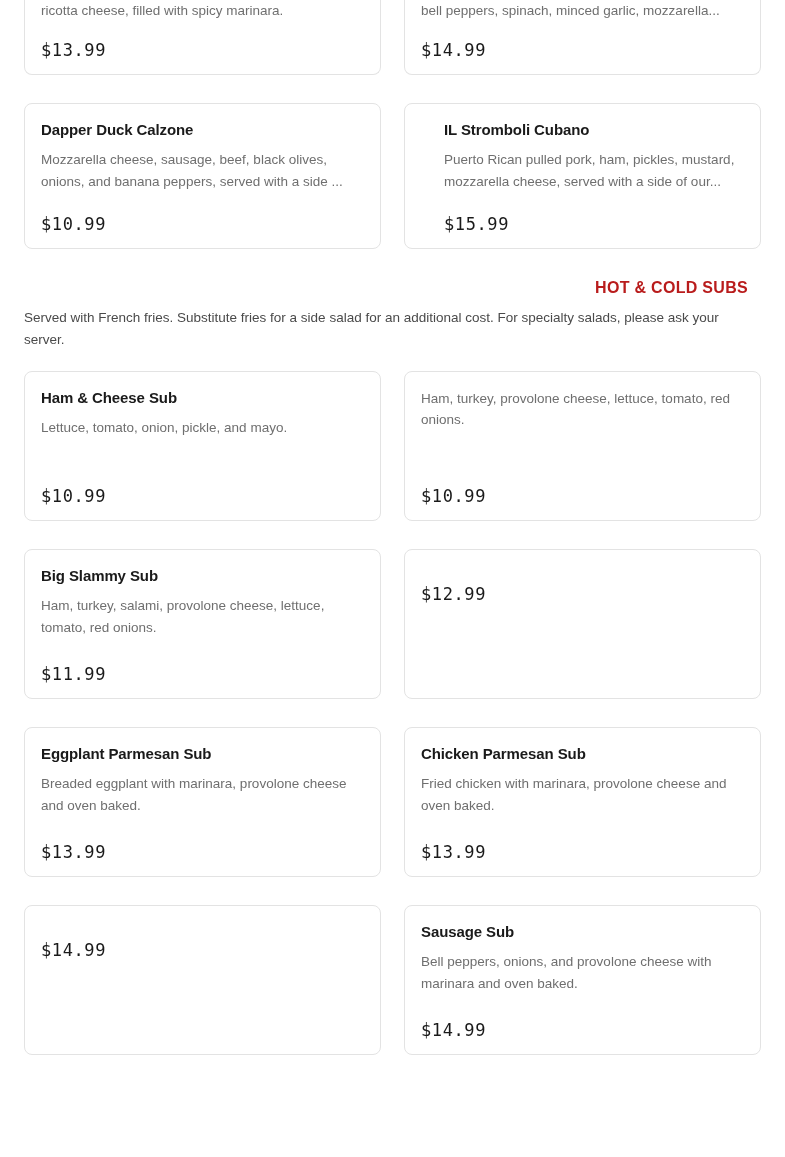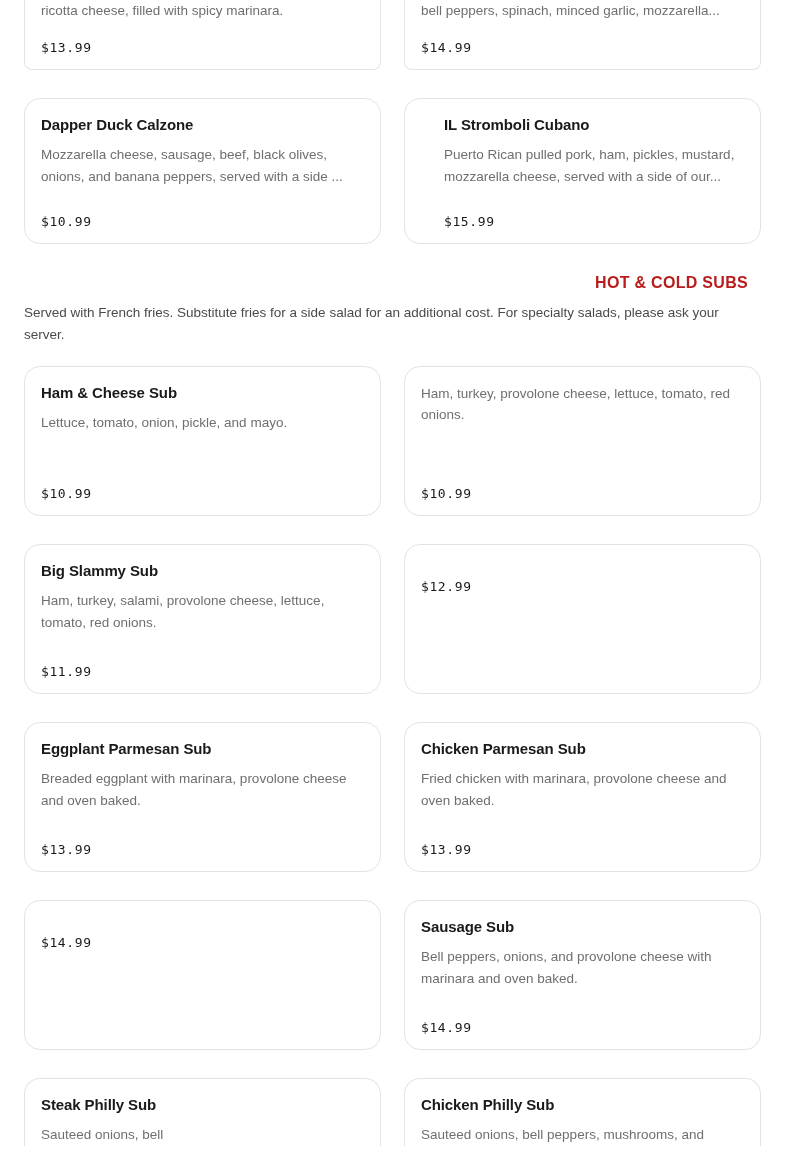--- a/index.html
+++ b/index.html
@@ -21,21 +21,21 @@
     position: relative;
   }
   .grid {
     display: grid;
     grid-template-columns: 357px 357px;
     column-gap: 23px;
     row-gap: 28px;
   }
   .card {
     border: 1px solid #e3e3e3;
-    border-radius: 16px;
+    border-radius: 8px;
     background: #ffffff;
     padding: 16px 16px 14px 16px;
     display: flex;
     flex-direction: column;
     justify-content: space-between;
     min-height: 150px;
   }
   .card.clipped-bottom {
     min-height: 0;
     border-bottom: none;
@@ -56,21 +56,21 @@
     color: #6f6f6f;
     line-height: 1.62;
     margin: 0;
     overflow: hidden;
     display: -webkit-box;
     -webkit-line-clamp: 2;
     -webkit-box-orient: vertical;
   }
   .item-price {
     font-family: "DejaVu Sans Mono", monospace;
-    font-size: 13px;
+    font-size: 17px;
     color: #1a1a1a;
     margin-top: 18px;
     letter-spacing: 0.6px;
   }
   .section-head {
     margin: 30px 0 0 0;
   }
   .section-title {
     font-size: 16px;
     font-weight: bold;
@@ -183,28 +183,14 @@
     </div>
     <div class="card">
       <div>
         <h3 class="item-name">Sausage Sub</h3>
         <p class="item-desc">Bell peppers, onions, and provolone cheese with marinara and oven baked.</p>
       </div>
       <div class="item-price">$14.99</div>
     </div>
   </div>
 
-  <div class="grid" style="margin-top:28px;">
-    <div class="card clipped-bottom">
-      <div>
-        <h3 class="item-name">Steak Philly Sub</h3>
-        <p class="item-desc">Sauteed onions, bell</p>
-      </div>
-    </div>
-    <div class="card clipped-bottom">
-      <div>
-        <h3 class="item-name">Chicken Philly Sub</h3>
-        <p class="item-desc">Sauteed onions, bell peppers, mushrooms, and</p>
-      </div>
-    </div>
-  </div>
 
 </div>
 
 </body></html>

